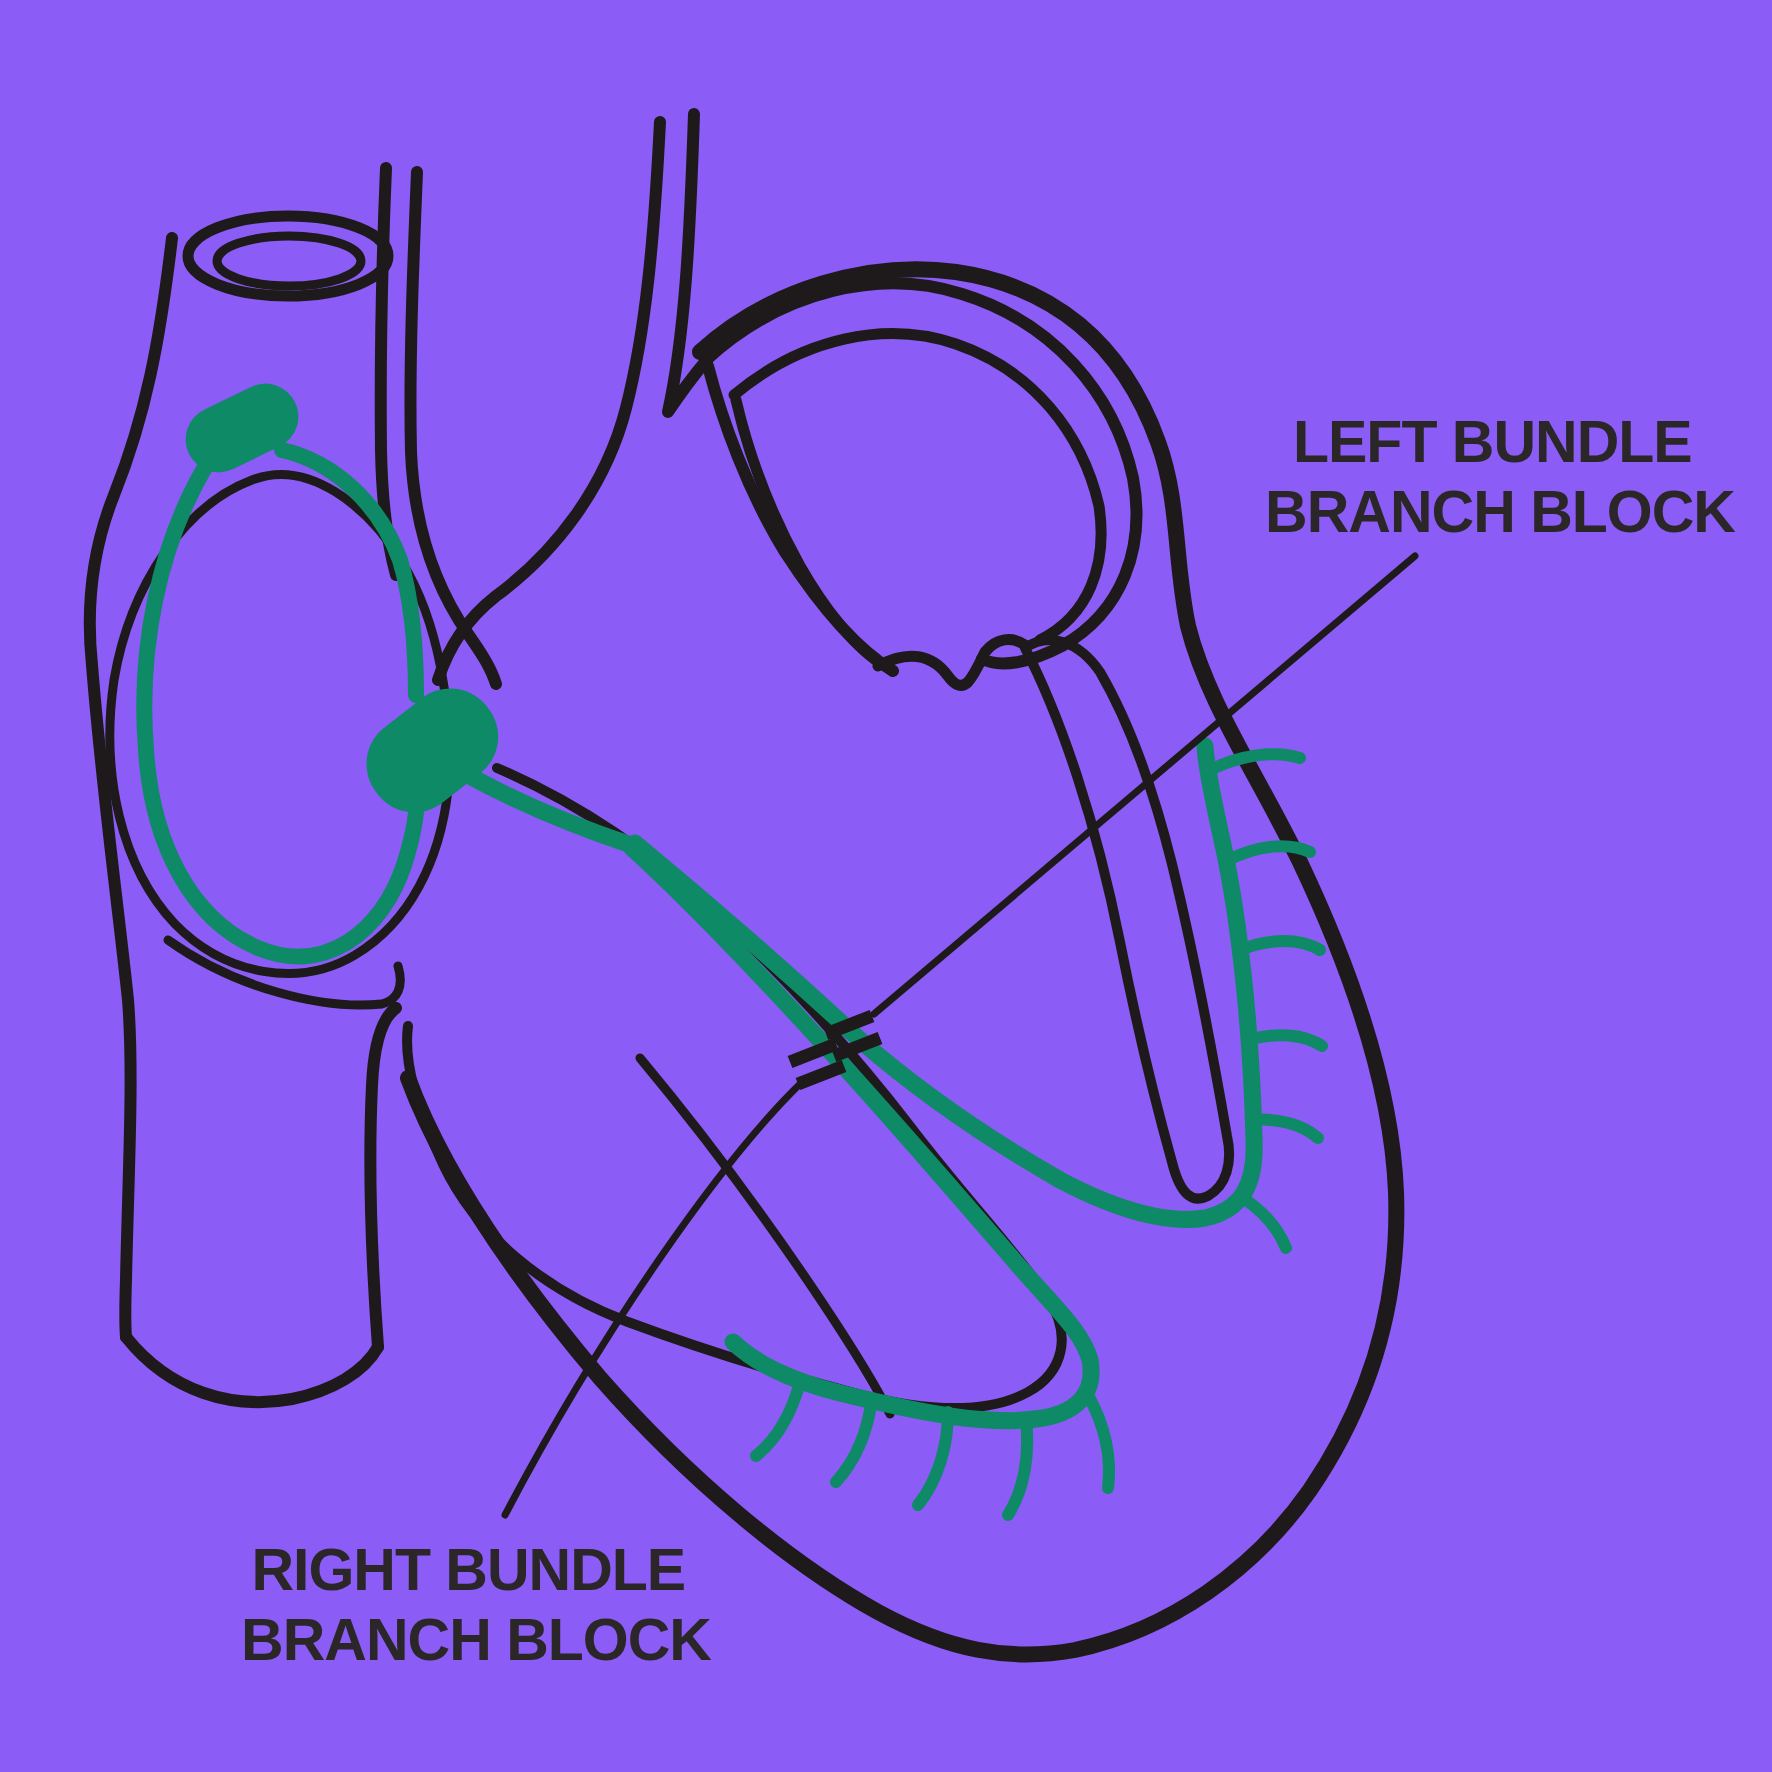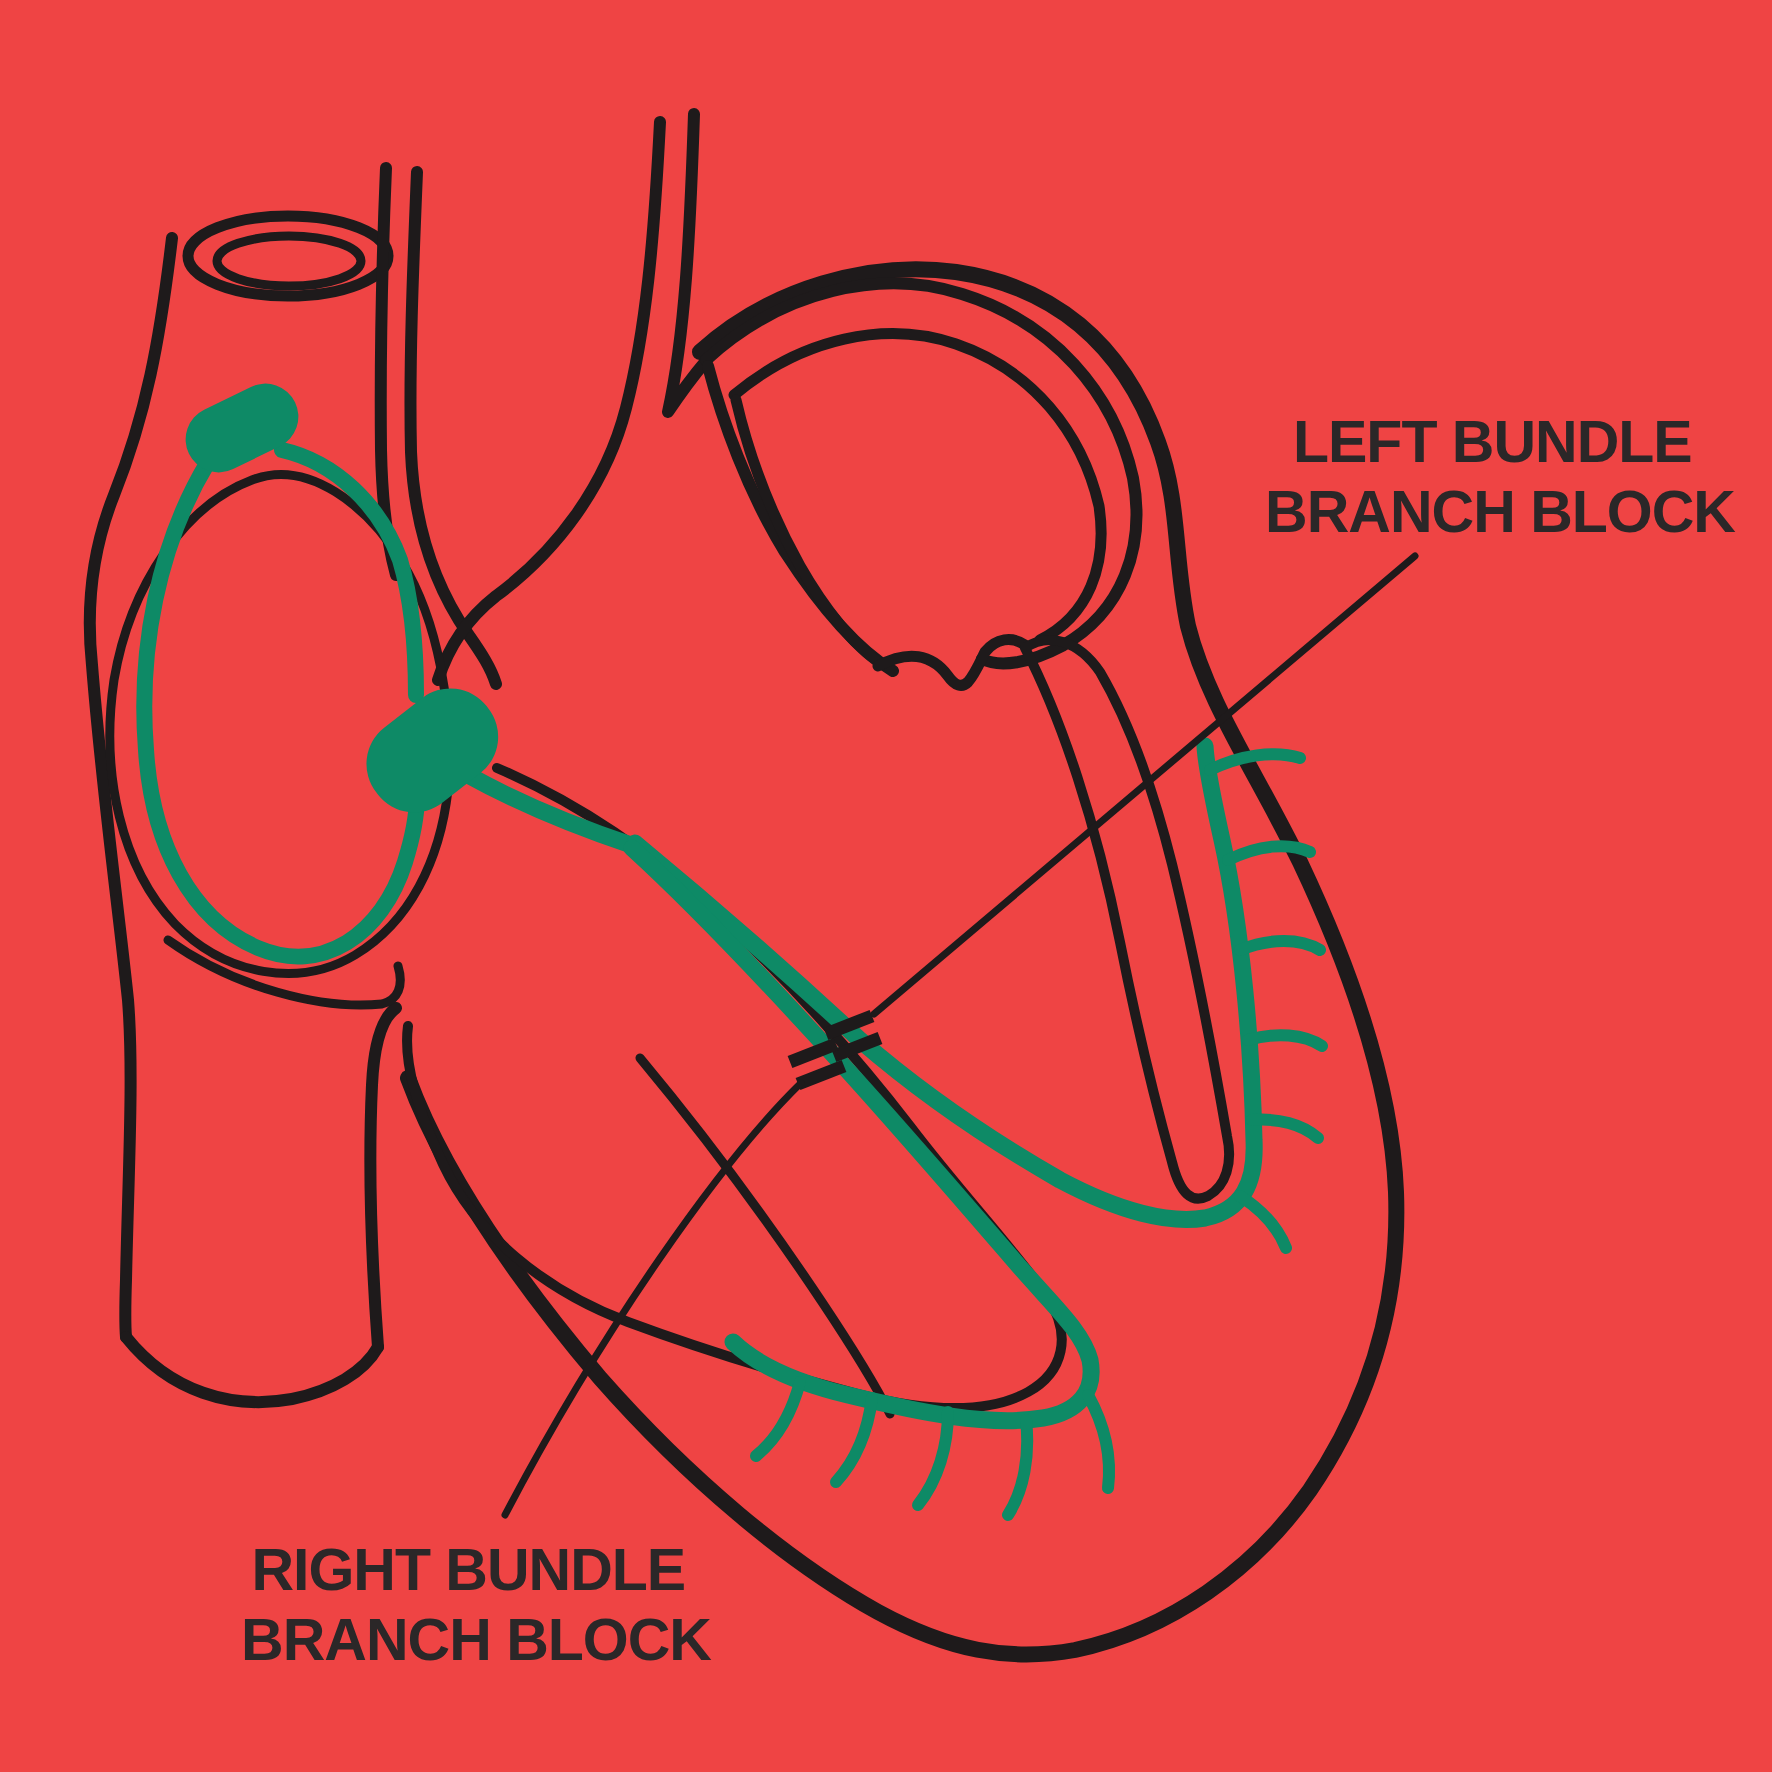--- a/index.html
+++ b/index.html
@@ -1,16 +1,16 @@
 <!DOCTYPE html>
 <html><head>
 <meta charset="utf-8">
 <style>
   html,body{margin:0;padding:0;background:#ffffff;}
-  .stage{width:1772px;height:1772px;position:relative;background:#ef4444;overflow:hidden;}
+  .stage{width:1772px;height:1772px;position:relative;background:#8b5cf6;overflow:hidden;}
   svg{display:block;}
   .diagram-label{
     font-family:"Liberation Sans", sans-serif;
     font-weight:bold;
     font-size:59px;
     letter-spacing:-1px;
     fill:#2b2728;
   }
 </style>
 </head>

